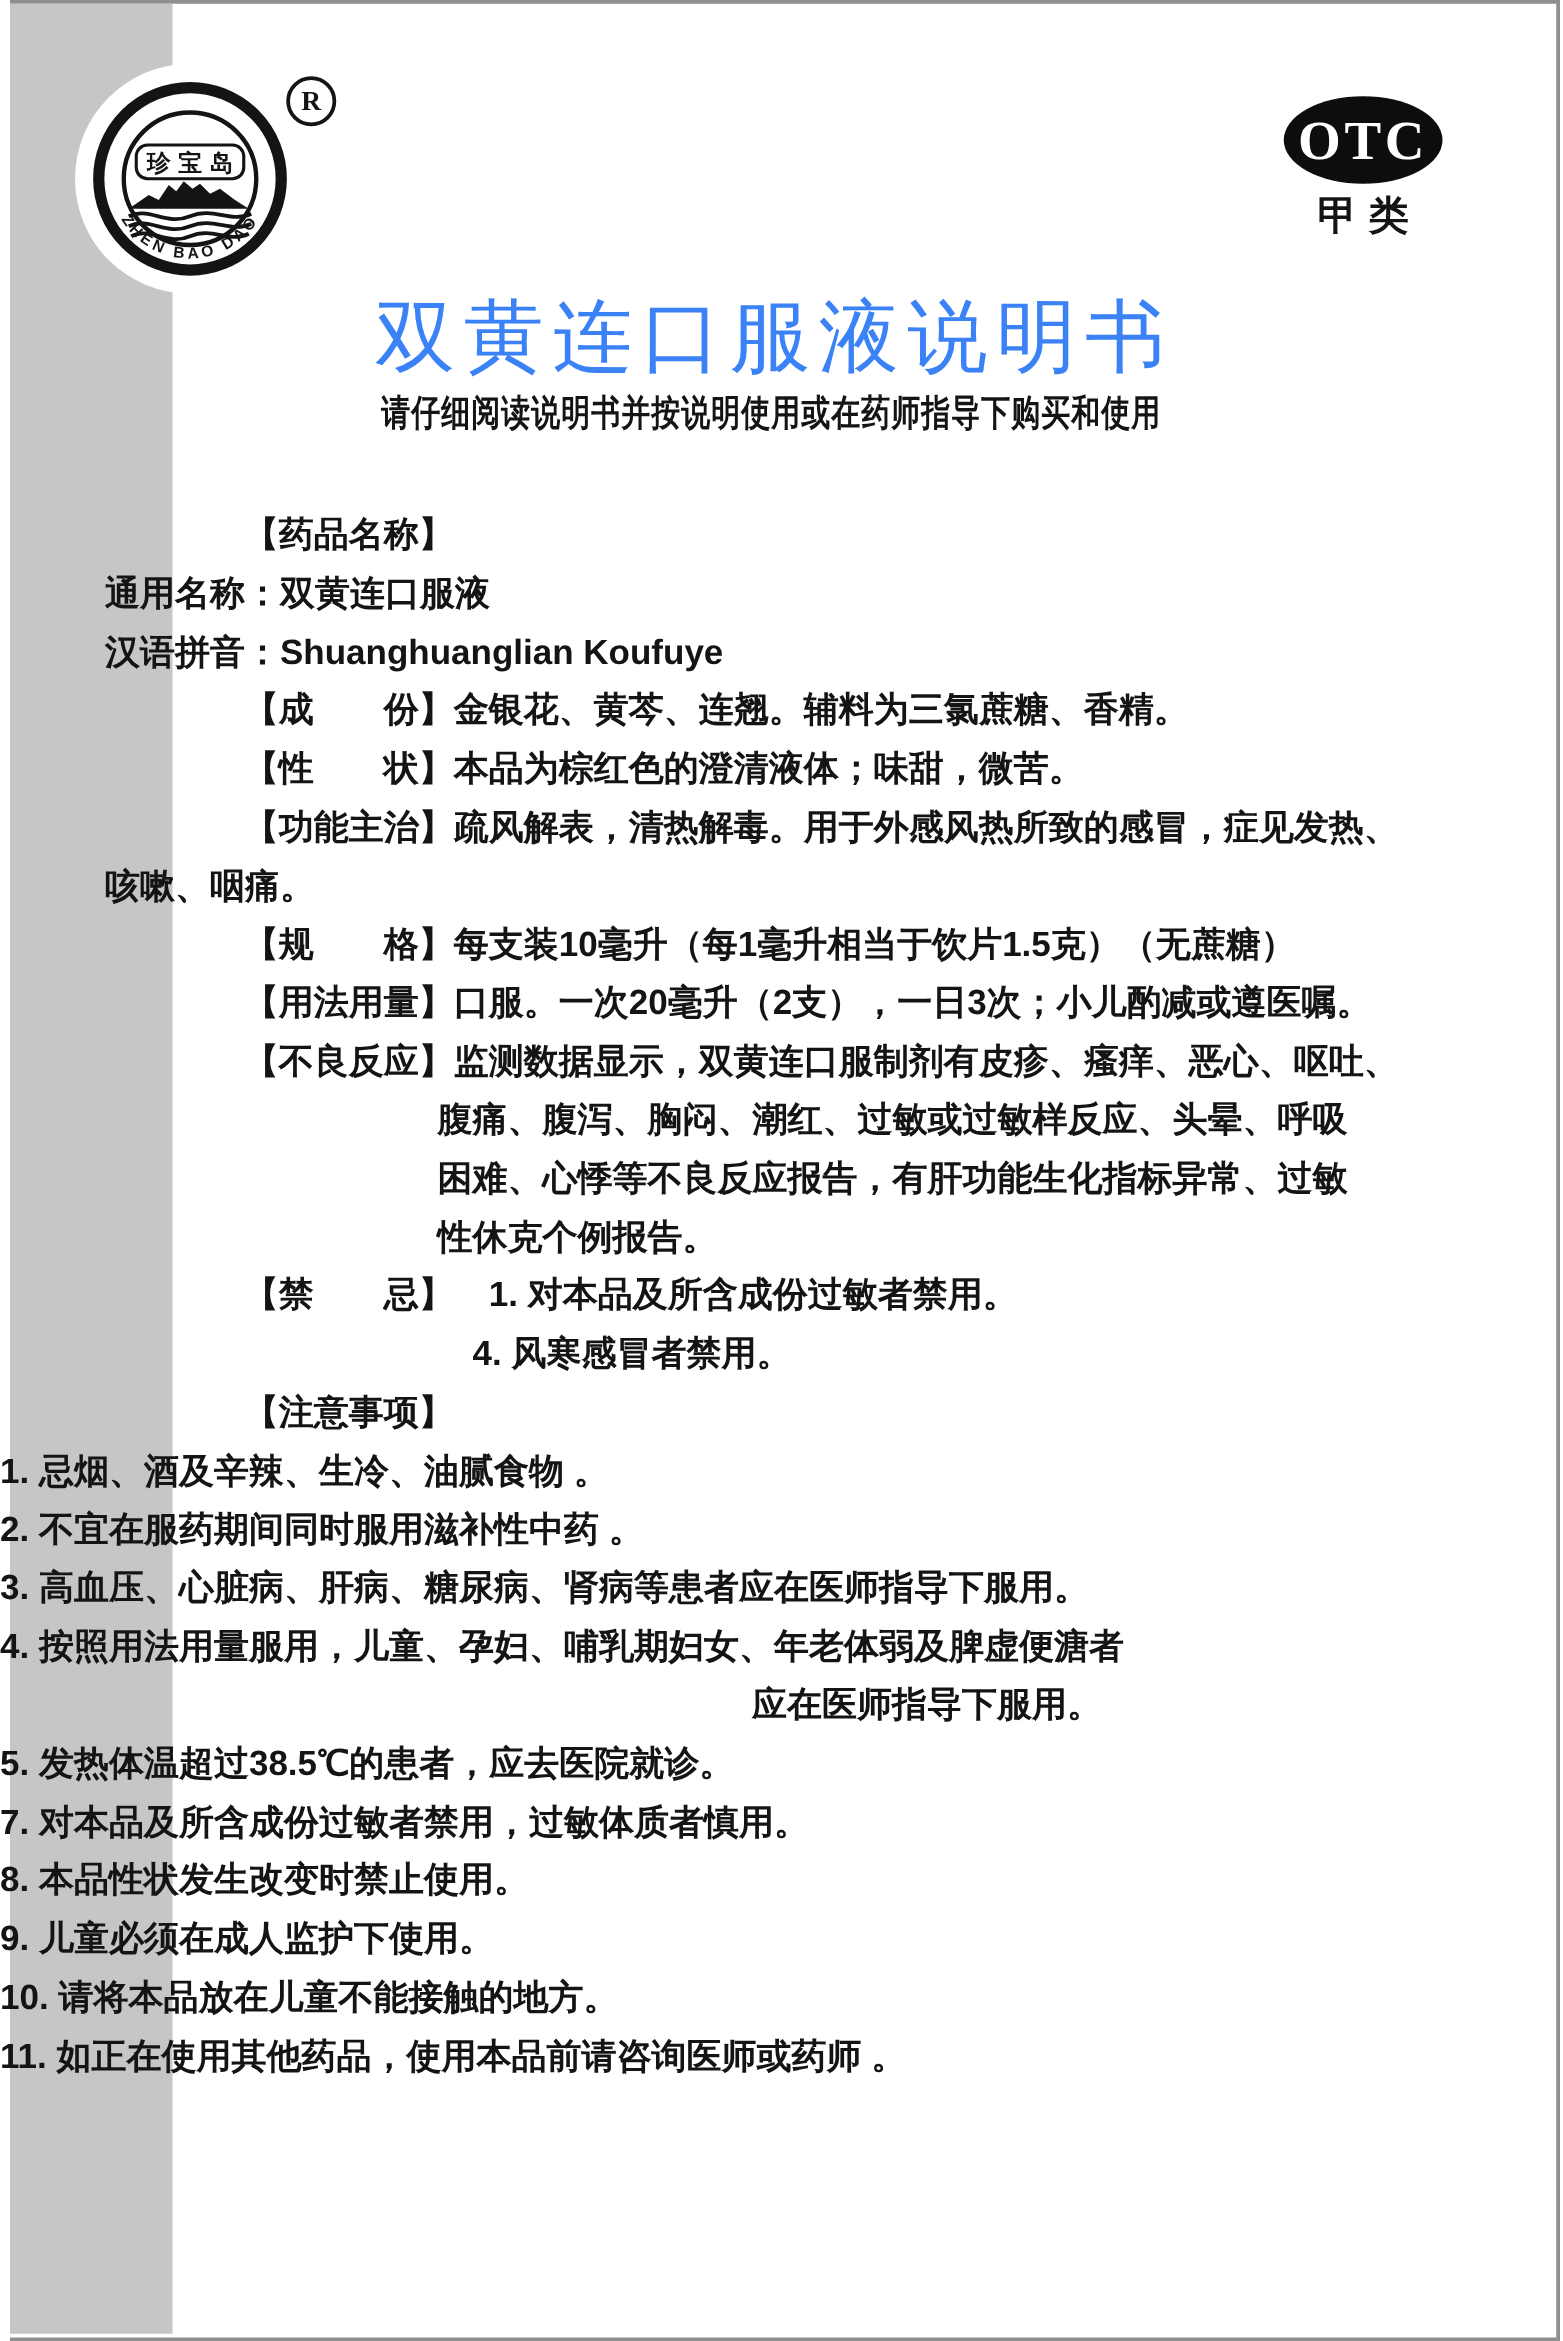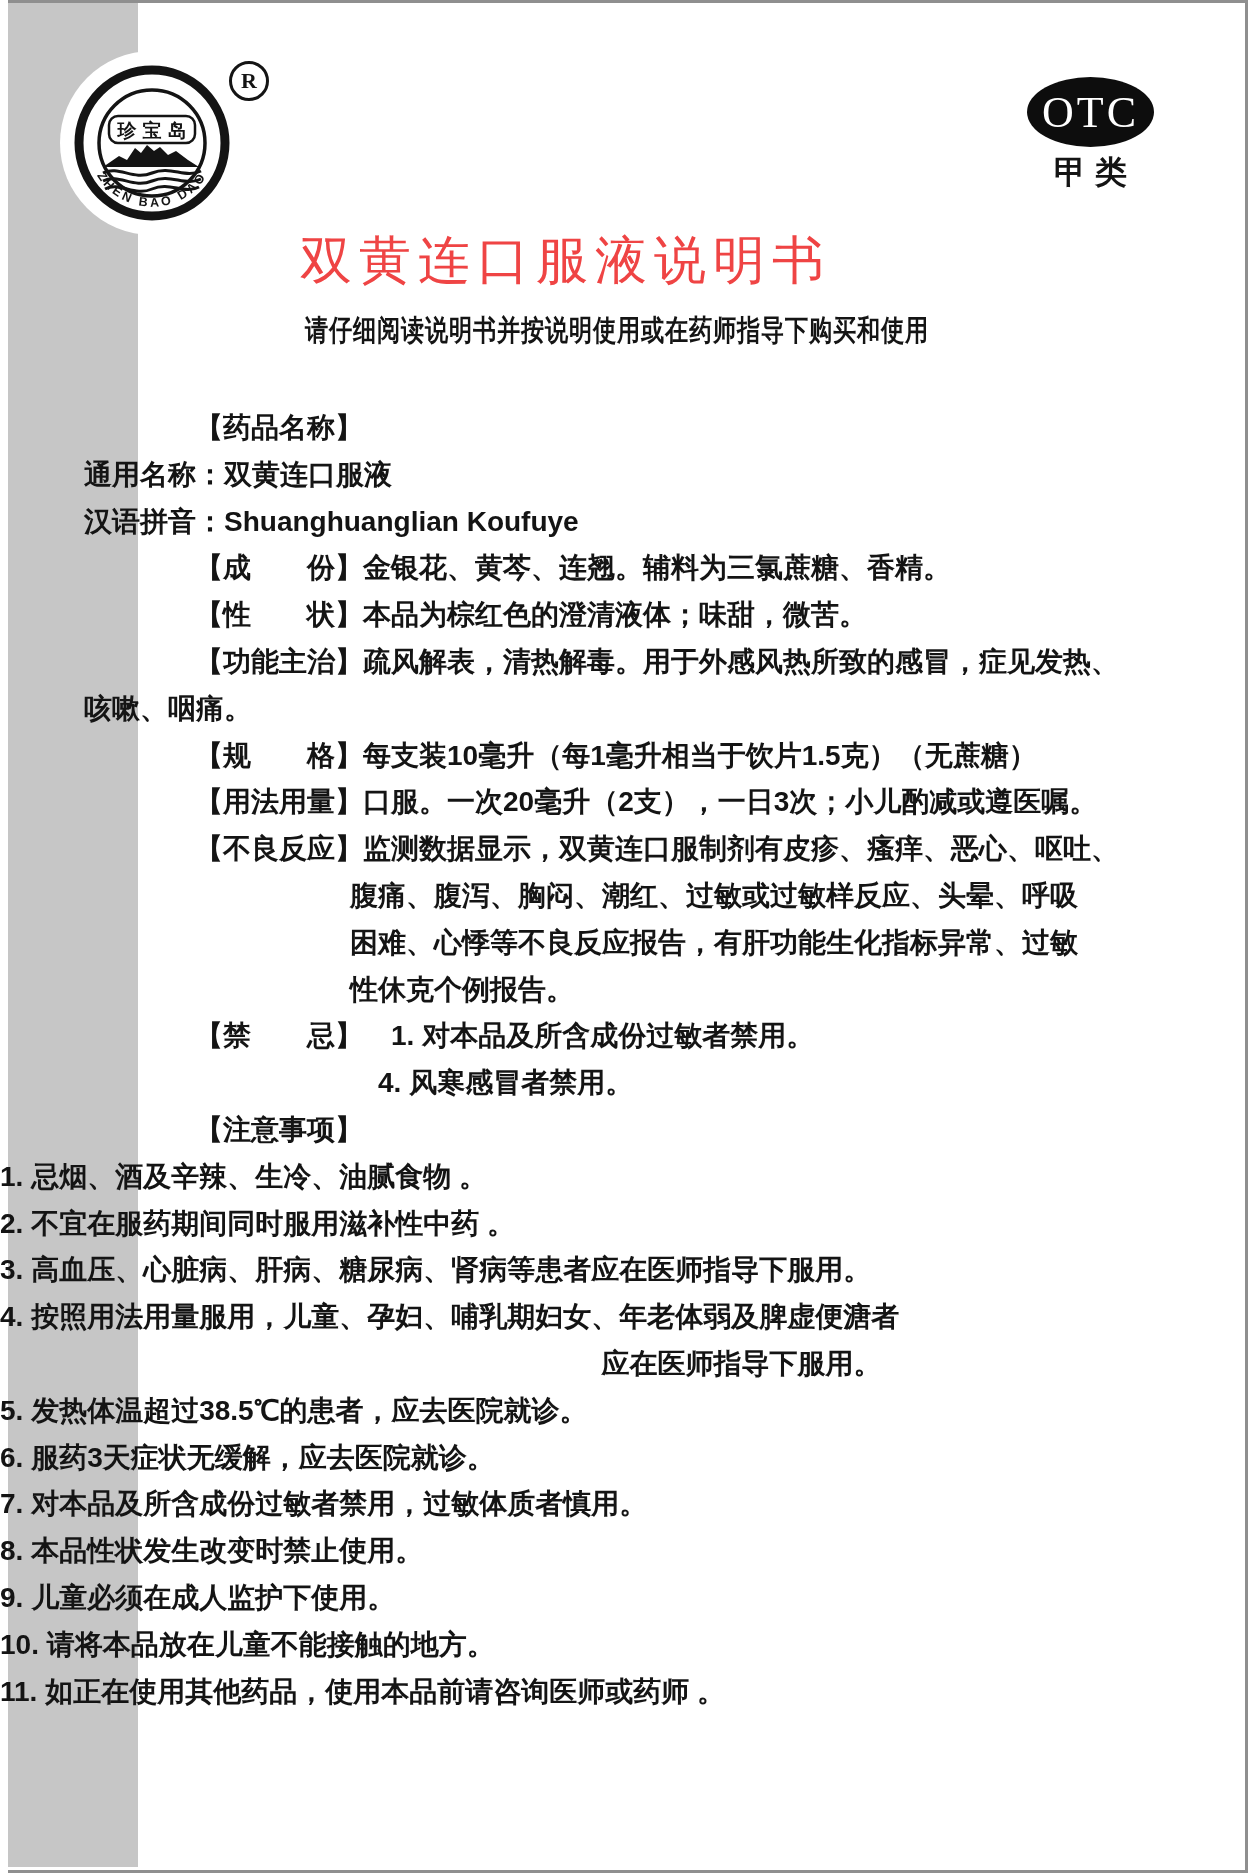--- a/index.html
+++ b/index.html
@@ -21,32 +21,32 @@
     display:flex;align-items:center;justify-content:center;
     font-family:"Liberation Serif",serif;font-size:22px;font-weight:700;background:#fff;
   }
 
   
   .otc{
     position:absolute;left:1027px;top:77px;width:127px;height:70px;background:#0d0d0d;border-radius:50%;
     display:flex;align-items:center;justify-content:center;
   }
   .otc-text{
-    font-family:"Liberation Serif",serif;font-weight:400;font-size:44px;color:#ffffff;letter-spacing:3px;
+    font-family:"Liberation Serif",serif;font-weight:700;font-size:44px;color:#ffffff;letter-spacing:3px;
   }
   .otc-class{
     position:absolute;left:1027px;top:151px;width:127px;text-align:center;
     font-size:32px;font-weight:700;white-space:pre;
   }
 
   
   .title{
     position:absolute;left:300px;top:226px;
     font-family:"Liberation Serif","DejaVu Serif",serif;font-weight:500;
-    font-size:52px;letter-spacing:7px;white-space:nowrap;color:#ef4444;
+    font-size:64px;letter-spacing:7px;white-space:nowrap;color:#3b82f6;
   }
   .subtitle{
     position:absolute;left:305px;top:311px;
     font-size:29px;font-weight:700;letter-spacing:1px;white-space:nowrap;
     transform:scaleX(0.8);transform-origin:0 0;
   }
 
   
   .doc{position:absolute;left:0;top:405px;width:1250px;}
   .line{
@@ -109,19 +109,18 @@
   <div class="line cont">性休克个例报告。</div>
   <div class="line lbl">【禁　　忌】　1. 对本品及所含成份过敏者禁用。</div>
   <div class="line item2">4. 风寒感冒者禁用。</div>
   <div class="line lbl">【注意事项】</div>
   <div class="line num">1. 忌烟、酒及辛辣、生冷、油腻食物 。</div>
   <div class="line num">2. 不宜在服药期间同时服用滋补性中药 。</div>
   <div class="line num">3. 高血压、心脏病、肝病、糖尿病、肾病等患者应在医师指导下服用。</div>
   <div class="line num">4. 按照用法用量服用，儿童、孕妇、哺乳期妇女、年老体弱及脾虚便溏者</div>
   <div class="line numcont">应在医师指导下服用。</div>
   <div class="line num">5. 发热体温超过38.5℃的患者，应去医院就诊。</div>
-  <div class="line num">6. 服药3天症状无缓解，应去医院就诊。</div>
   <div class="line num">7. 对本品及所含成份过敏者禁用，过敏体质者慎用。</div>
   <div class="line num">8. 本品性状发生改变时禁止使用。</div>
   <div class="line num">9. 儿童必须在成人监护下使用。</div>
   <div class="line num">10. 请将本品放在儿童不能接触的地方。</div>
   <div class="line num">11. 如正在使用其他药品，使用本品前请咨询医师或药师 。</div>
 </div>
 
 </body></html>

